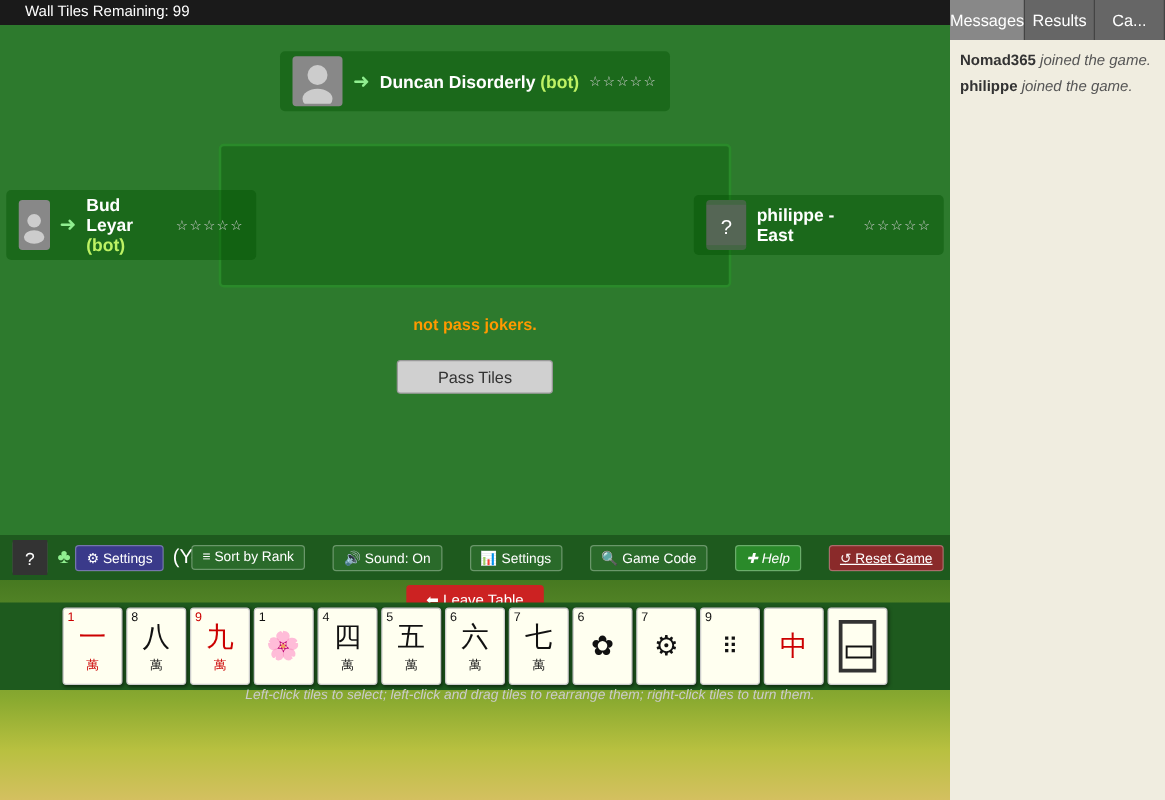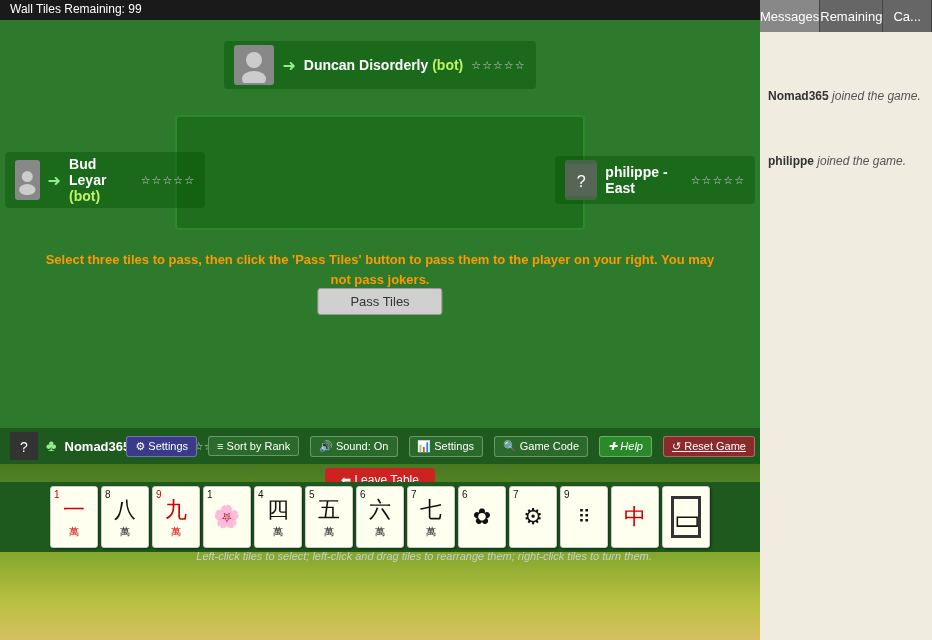--- a/index.html
+++ b/index.html
@@ -1,42 +1,42 @@
 <!DOCTYPE html>
 <html><head>
   <meta charset="utf-8">
   <style>
     * { margin: 0; padding: 0; box-sizing: border-box; }
     body { width: 932px; height: 640px; overflow: hidden; font-family: Arial, sans-serif; background: #1a1a1a; }
 
     
     #top-bar {
       position: absolute; top: 0; left: 0; width: 760px; height: 20px;
-      background: #1a1a1a; color: #fff; font-size: 12px; padding: 2px 10px;
+      background: #1a1a1a; color: #fff; font-size: 12px; padding: 2px 20px;
       z-index: 10;
     }
 
     
     #tab-bar {
       position: absolute; top: 0; left: 760px; width: 172px; height: 32px;
       display: flex; background: #555;
     }
     .tab {
       flex: 1; display: flex; align-items: center; justify-content: center;
       font-size: 13px; color: #fff; cursor: pointer; border-right: 1px solid #444;
       background: #666;
     }
     .tab.active { background: #888; }
 
     
     #chat-panel {
       position: absolute; top: 32px; left: 760px; width: 172px; height: 608px;
       background: #f0ede0; padding: 8px; font-size: 12px; overflow-y: auto;
     }
-    .chat-line { margin-bottom: 4px; line-height: 1.4; color: #333; margin-top: 48px; }
+    .chat-line { margin-bottom: 4px; line-height: 1.4; color: #333; }
     .chat-line em { font-style: italic; color: #555; }
     .chat-name { font-weight: bold; }
 
     
     #game-area {
       position: absolute; top: 20px; left: 0; width: 760px; height: 620px;
       background: #2d7a2d;
     }
 
     
@@ -103,21 +103,21 @@
       display: flex; align-items: center; justify-content: center;
       color: #fff; font-size: 10px;
     }
     .south-name { color: #fff; font-size: 13px; font-weight: bold; }
     .you-label { color: #fff; font-size: 16px; }
     .south-stars { color: #ccc; font-size: 11px; }
 
     
     #action-buttons {
       position: absolute; top: 408px; right: 5px; height: 36px;
-      display: flex; align-items: center; gap: 11px; z-index: 7;
+      display: flex; align-items: center; gap: 22px; z-index: 7;
     }
     .action-btn {
       padding: 3px 8px; font-size: 11px; cursor: pointer; border-radius: 3px;
       border: 1px solid rgba(255,255,255,0.3); color: #fff; display: flex; align-items: center; gap: 3px;
     }
     .btn-settings { background: #3a3a8a; }
     .btn-sort { background: #2a6a2a; }
     .btn-sound { background: #2a6a2a; }
     .btn-results { background: #2a6a2a; }
     .btn-gamecode { background: #2a6a2a; }
@@ -163,21 +163,21 @@
       background: #1e6e1e; border: 2px solid #2a8a2a; border-radius: 4px; z-index: 4;
     }
   </style>
 </head>
 <body>
 
 <div id="top-bar">Wall Tiles Remaining: 99</div>
 
 <div id="tab-bar">
   <div class="tab active">Messages</div>
-  <div class="tab">Remaining</div>
+  <div class="tab">Results</div>
   <div class="tab">Ca...</div>
 </div>
 
 <div id="chat-panel">
   <div class="chat-line">
     <span class="chat-name">Nomad365</span>
     <em>joined the game.</em>
   </div>
   <div class="chat-line">
     <span class="chat-name">philippe</span>
@@ -233,21 +233,20 @@
       <span class="player-name">
         <span>philippe - East</span>
       </span>
       <span class="stars">☆☆☆☆☆</span>
     </div>
   </div>
 
   <div id="game-board-center"></div>
 
   <div id="instruction">
-    <p>Select three tiles to pass, then click the 'Pass Tiles' button to pass them to the player on your right. You may</p>
     <p>not pass jokers.</p>
   </div>
 
   <button id="pass-tiles-btn">Pass Tiles</button>
 
   <div id="south-player-row">
     <div class="south-avatar">
       <svg viewBox="0 0 28 28" xmlns="http://www.w3.org/2000/svg" width="28" height="28">
         <rect width="28" height="28" fill="#333"></rect>
         <text x="14" y="20" text-anchor="middle" fill="#fff" font-size="14">?</text>

